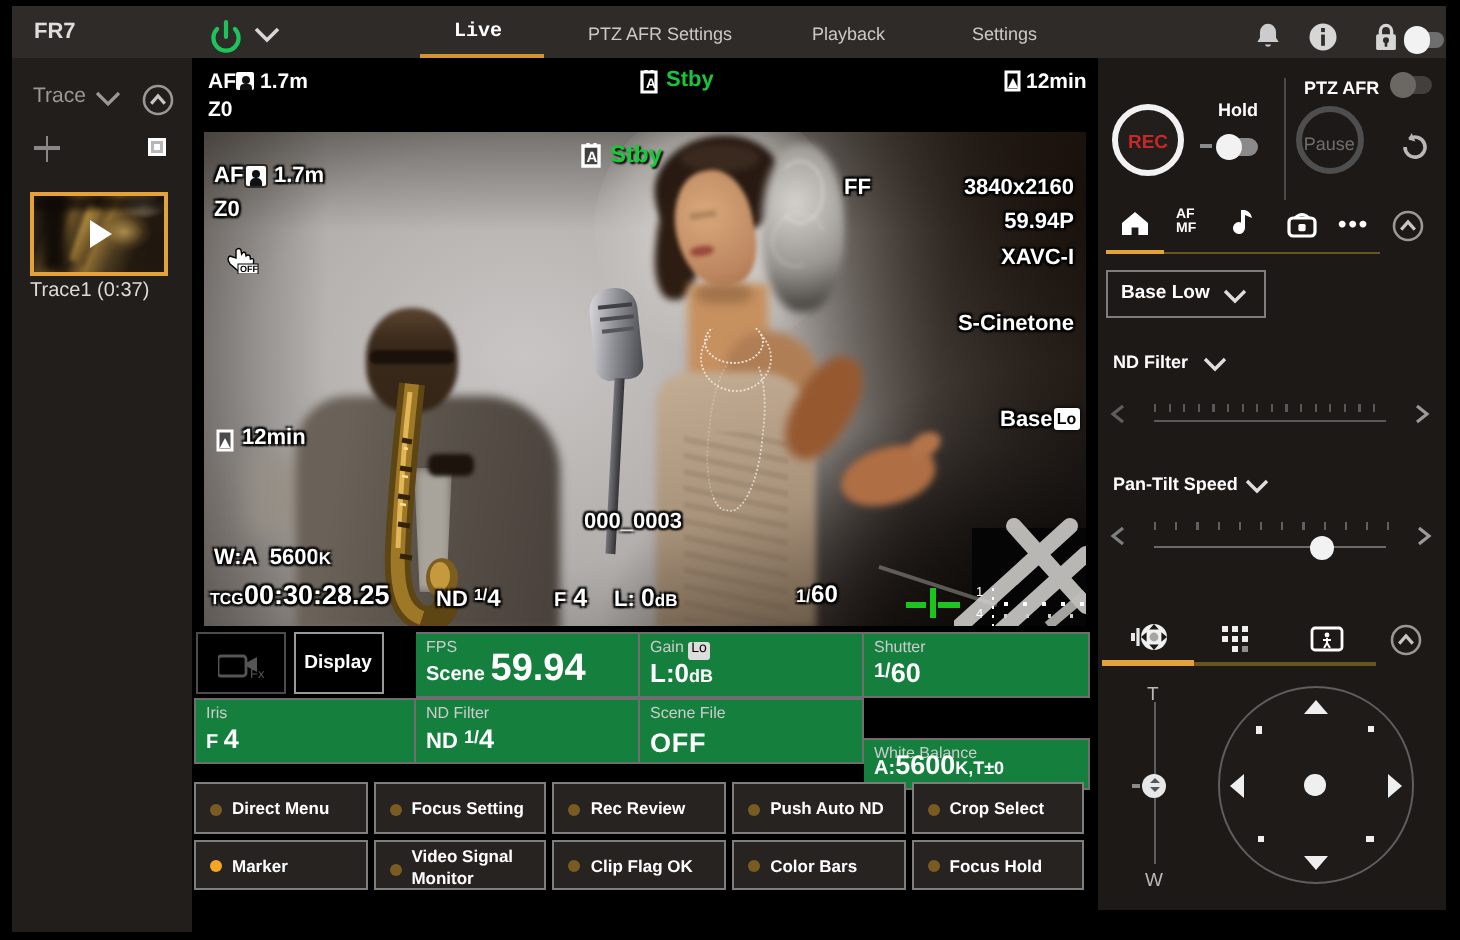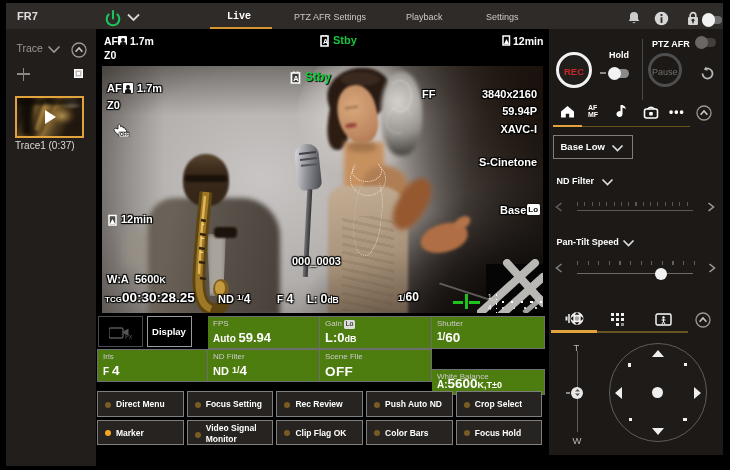--- a/index.html
+++ b/index.html
@@ -16,21 +16,21 @@
   #sidebar { left:6px; top:29px; width:90px; height:437px; background:#211e1b; }
 
   
   #center { left:96px; top:29px; width:453px; height:426px; background:#000; }
 
   
   #rpanel { left:549px; top:29px; width:174px; height:426px; background:#1c1917; }
 
   .ovl { position:absolute; color:#fff; font-weight:bold;
          text-shadow:1px 1px 1px #000, -1px -1px 1px #000, 1px -1px 1px #000, -1px 1px 1px #000; }
-  .cell { position:absolute; border:1px solid #6e6e6e; border-left:none; background:#4d7c0f; }
+  .cell { position:absolute; border:1px solid #6e6e6e; border-left:none; background:#15803d; }
   .clabel { position:absolute; left:5px; top:2.5px; font-size:8px; color:#ccc; }
   .cval { position:absolute; left:5px; bottom:2px; color:#fff; font-weight:bold; }
   .btn { position:absolute; width:86.7px; height:25.5px; background:#262321; border:1px solid #7e7e7e;
          color:#fff; font-size:8.5px; font-weight:bold; line-height:24px; padding-left:18px; }
   .btn i { position:absolute; left:7px; top:9.5px; width:6px; height:6px; border-radius:50%; background:#7a5c22; }
   .btn i.on { background:#f5a623; }
   .dd { height:23.6px; border:1px solid #7e7e7e; color:#fff; font-size:9.5px; font-weight:bold;
         line-height:22px; padding-left:7px; background:#1c1917; }
 </style>
 </head>
@@ -258,21 +258,21 @@
       <div class="abs" style="left:2px;top:287px;width:45px;height:31px;border:1px solid #4c4c4c;">
         <svg class="abs" style="left:10px;top:8px;" width="25" height="15" viewBox="0 0 25 15">
           <rect x="0" y="3" width="14" height="10" rx="1.5" fill="none" stroke="#555" stroke-width="1.4"></rect>
           <path d="M14 6.5 l5.5 -3 v7.5 l-5.5 -3 z" fill="#555"></path>
           <text x="16" y="14" font-size="6.5" fill="#555" font-family="Liberation Sans">Fx</text>
         </svg>
       </div>
       <div class="abs" style="left:50.5px;top:287px;width:45px;height:31px;border:1px solid #9a9a9a;color:#fff;font-size:9.5px;font-weight:bold;text-align:center;line-height:30px;">Display</div>
       <div class="cell" style="left:112px;top:286.5px;width:112px;height:33px;">
         <div class="clabel">FPS</div>
-        <div class="cval"><span style="font-size:10px;">Auto </span><span style="font-size:13px;text-align:right;">59.94</span></div>
+        <div class="cval"><span style="font-size:10px;">Scene </span><span style="font-size:19px;text-align:right;">59.94</span></div>
       </div>
       <div class="cell" style="left:224px;top:286.5px;width:112px;height:33px;">
         <div class="clabel">Gain <span style="display:inline-block;background:#ddd;color:#000;font-size:7px;border-radius:1.5px;padding:0 1.5px;line-height:8.5px;">Lo</span></div>
         <div class="cval"><span style="font-size:13px;">L:0</span><span style="font-size:9px;">dB</span></div>
       </div>
       <div class="cell" style="left:336px;top:286.5px;width:113px;height:33px;">
         <div class="clabel">Shutter</div>
         <div class="cval"><span style="font-size:10px;vertical-align:2.5px;">1/</span><span style="font-size:13.5px;">60</span></div>
       </div>
       <div class="cell" style="left:1px;top:319.5px;width:111px;height:33px;border-left:1px solid #6e6e6e;">

